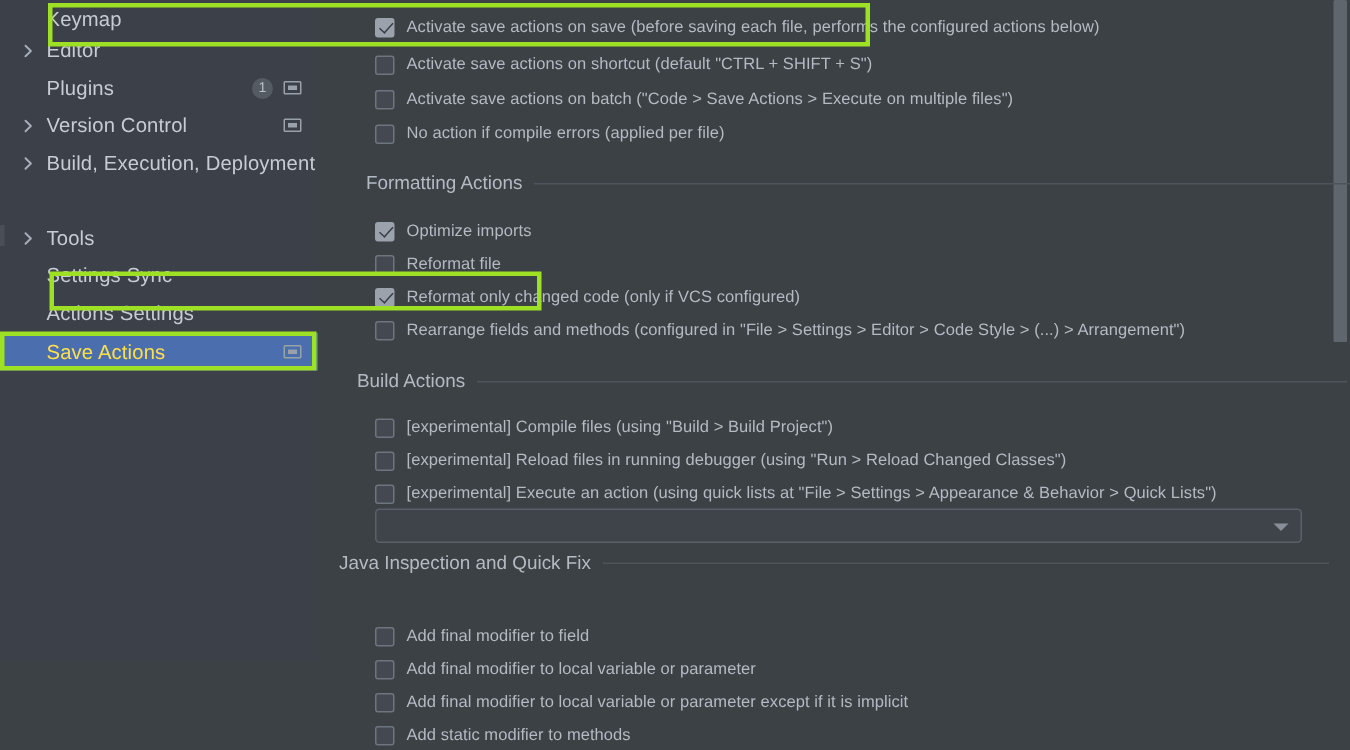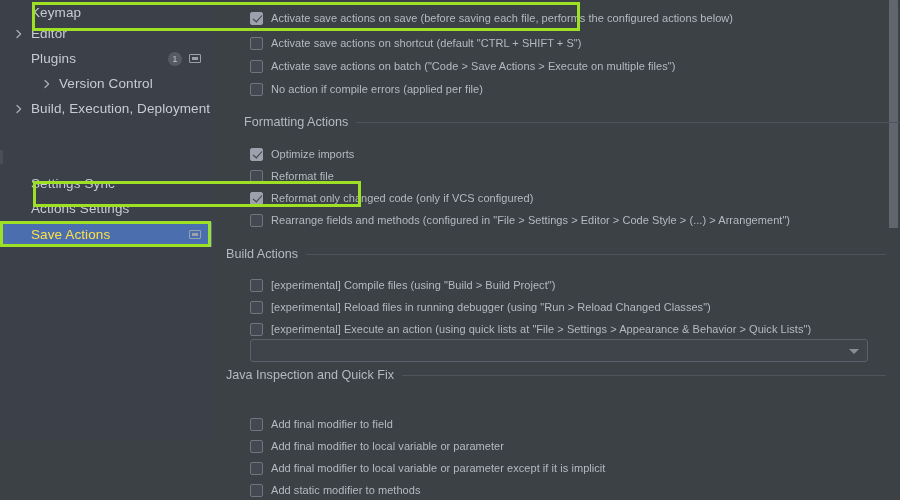--- a/index.html
+++ b/index.html
@@ -239,32 +239,38 @@
         <svg class="chevron" viewBox="0 0 10 10">
           <path d="M3 1.5 L6.6 5 L3 8.5" fill="none" stroke="#a7aeb8" stroke-width="1.3" stroke-linecap="round" stroke-linejoin="round"></path>
         </svg>
         <span class="nav-label">Editor</span>
       </div>
       <div class="nav-item" style="top: 46px;">
         <span class="nav-label">Plugins</span>
         <span class="badge-count">1</span>
         <span class="win-icon"></span>
       </div>
-      <div class="nav-item" style="top: 71px; margin-left: 28px;">
+      <div class="nav-item" style="top: 71px;">
         <svg class="chevron" viewBox="0 0 10 10">
           <path d="M3 1.5 L6.6 5 L3 8.5" fill="none" stroke="#a7aeb8" stroke-width="1.3" stroke-linecap="round" stroke-linejoin="round"></path>
         </svg>
         <span class="nav-label">Version Control</span>
         <span class="win-icon"></span>
       </div>
       <div class="nav-item" style="top: 96px;">
         <svg class="chevron" viewBox="0 0 10 10">
           <path d="M3 1.5 L6.6 5 L3 8.5" fill="none" stroke="#a7aeb8" stroke-width="1.3" stroke-linecap="round" stroke-linejoin="round"></path>
         </svg>
         <span class="nav-label">Build, Execution, Deployment</span>
+      </div>
+      <div class="nav-item" style="top: 146px;">
+        <svg class="chevron" viewBox="0 0 10 10">
+          <path d="M3 1.5 L6.6 5 L3 8.5" fill="none" stroke="#a7aeb8" stroke-width="1.3" stroke-linecap="round" stroke-linejoin="round"></path>
+        </svg>
+        <span class="nav-label">Tools</span>
       </div>
       <div class="nav-item" style="top: 171px;">
         <span class="nav-label">Settings Sync</span>
       </div>
       <div class="nav-item" style="top: 196px;">
         <span class="nav-label">Actions Settings</span>
       </div>
       <div class="nav-item selected" style="top: 222px;">
         <span class="nav-label">Save Actions</span>
         <span class="win-icon"></span>
@@ -308,21 +314,21 @@
         <span class="opt-label">Reformat file</span>
       </div>
       <div class="opt-row" style="left: 38px; top: 188px;">
         <span class="cbox checked"></span>
         <span class="opt-label">Reformat only changed code (only if VCS configured)</span>
       </div>
       <div class="opt-row" style="left: 38px; top: 210px;">
         <span class="cbox"></span>
         <span class="opt-label">Rearrange fields and methods (configured in "File &gt; Settings &gt; Editor &gt; Code Style &gt; (...) &gt; Arrangement")</span>
       </div>
-      <div class="section" style="top: 246px;">
+      <div class="section" style="top: 246px; margin-left: 12px;">
         <span class="sec-title">Build Actions</span>
         <span class="sec-line"></span>
       </div>
       <div class="opt-row" style="left: 38px; top: 275px;">
         <span class="cbox"></span>
         <span class="opt-label">[experimental] Compile files (using "Build &gt; Build Project")</span>
       </div>
       <div class="opt-row" style="left: 38px; top: 297px;">
         <span class="cbox"></span>
         <span class="opt-label">[experimental] Reload files in running debugger (using "Run &gt; Reload Changed Classes")</span>

